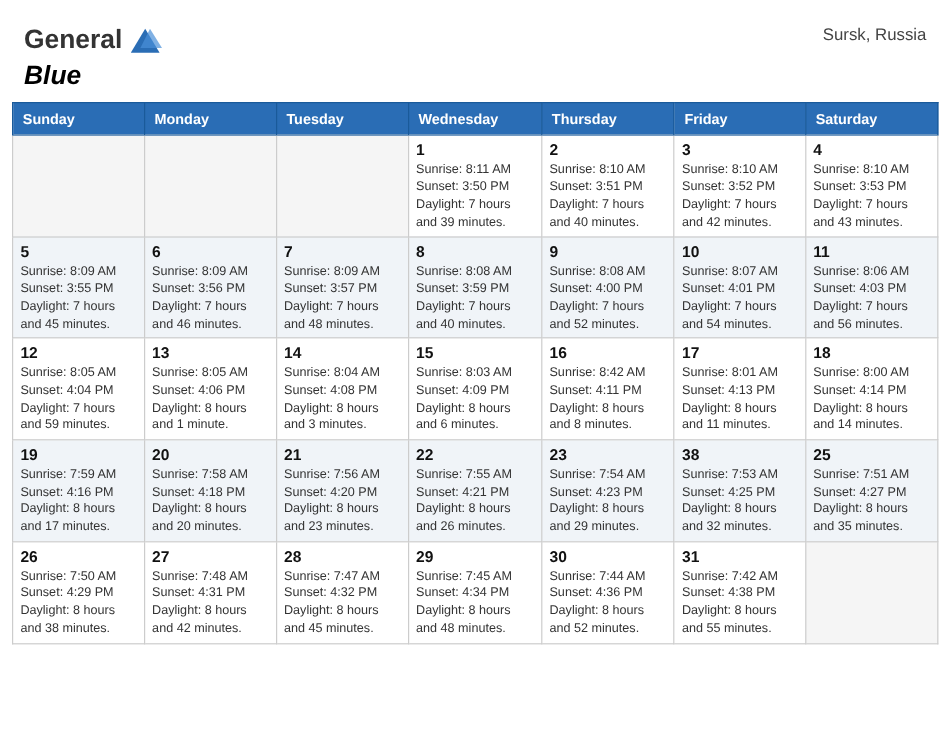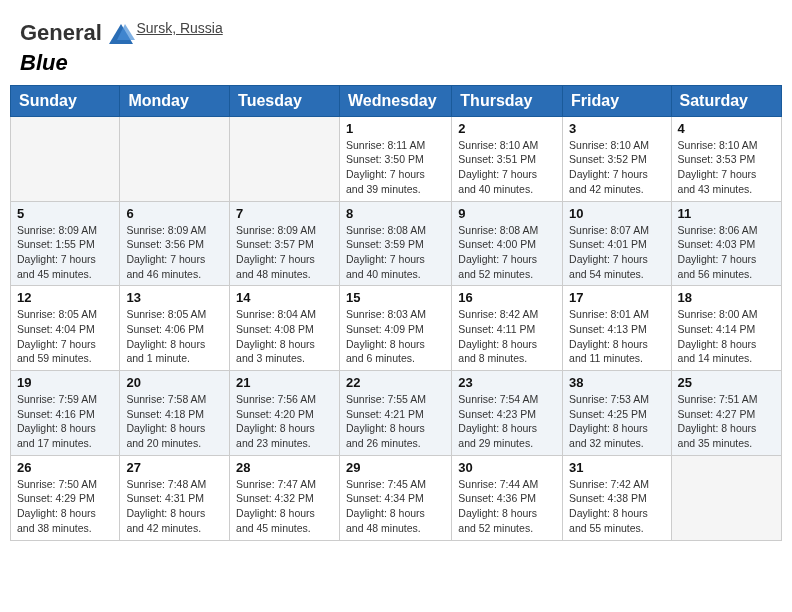--- a/index.html
+++ b/index.html
@@ -5,21 +5,21 @@
     * { box-sizing: border-box; margin: 0; padding: 0; }
     body {
       font-family: Arial, sans-serif;
       background: #fff;
       width: 792px;
       min-height: 612px;
       padding: 10px;
     }
     .header {
       display: flex;
-      justify-content: flex-start;
+      justify-content: space-between;
       align-items: flex-start;
       padding: 10px 10px 5px 10px;
     }
     .logo {
       display: flex;
       align-items: center;
     }
     .logo-icon {
       width: 28px;
       height: 28px;
@@ -30,33 +30,32 @@
     }
     .title-month {
       font-size: 36px;
       font-weight: bold;
       color: #222;
       line-height: 1.1;
     }
     .title-location {
       font-size: 14px;
       color: #444;
-      text-decoration: underline;
     }
     .calendar {
       width: 100%;
       border-collapse: collapse;
       margin-top: 4px;
     }
     .calendar th {
       background-color: #2a6db5;
       color: #fff;
       text-align: left;
       padding: 6px 8px;
-      font-size: 16px;
+      font-size: 12px;
       border: 1px solid #1a5a9a;
     }
     .calendar td {
       border: 1px solid #ccc;
       vertical-align: top;
       padding: 4px 6px;
       width: 113px;
       min-height: 80px;
       background: #fff;
       font-size: 10.5px;
@@ -130,21 +129,21 @@
           <div class="day-info"><span>Sunrise: 8:10 AM</span><br><span>Sunset: 3:52 PM</span><br><span>Daylight: 7 hours</span><br><span>and 42 minutes.</span></div>
         </td>
         <td>
           <div class="day-num">4</div>
           <div class="day-info"><span>Sunrise: 8:10 AM</span><br><span>Sunset: 3:53 PM</span><br><span>Daylight: 7 hours</span><br><span>and 43 minutes.</span></div>
         </td>
       </tr>
       <tr class="row-shaded">
         <td>
           <div class="day-num">5</div>
-          <div class="day-info"><span>Sunrise: 8:09 AM</span><br><span>Sunset: 1:55 PM</span><br><span>Daylight: 7 hours</span><br><span>and 45 minutes.</span></div>
+          <div class="day-info"><span>Sunrise: 8:09 AM</span><br><span>Sunset: 3:55 PM</span><br><span>Daylight: 7 hours</span><br><span>and 45 minutes.</span></div>
         </td>
         <td>
           <div class="day-num">6</div>
           <div class="day-info"><span>Sunrise: 8:09 AM</span><br><span>Sunset: 3:56 PM</span><br><span>Daylight: 7 hours</span><br><span>and 46 minutes.</span></div>
         </td>
         <td>
           <div class="day-num">7</div>
           <div class="day-info"><span>Sunrise: 8:09 AM</span><br><span>Sunset: 3:57 PM</span><br><span>Daylight: 7 hours</span><br><span>and 48 minutes.</span></div>
         </td>
         <td>

